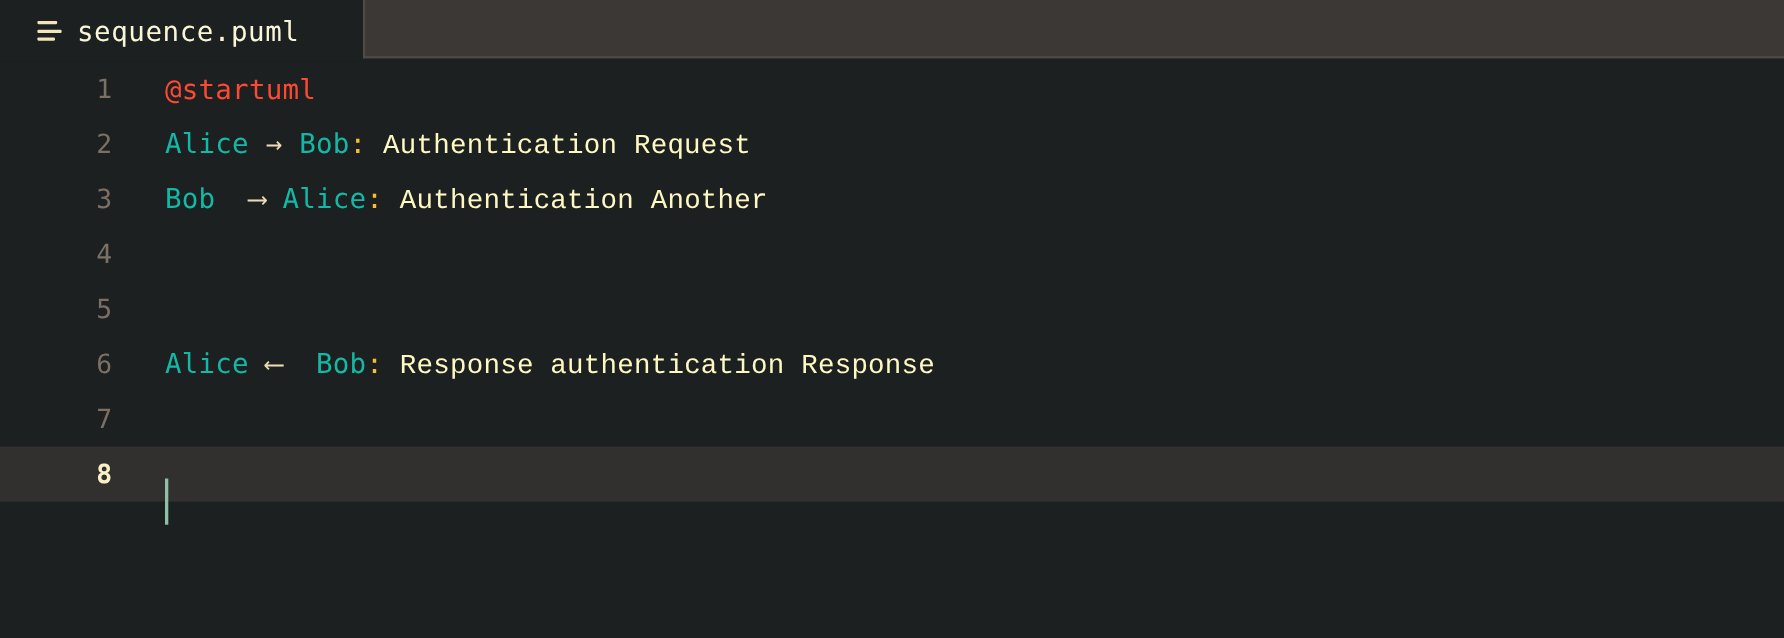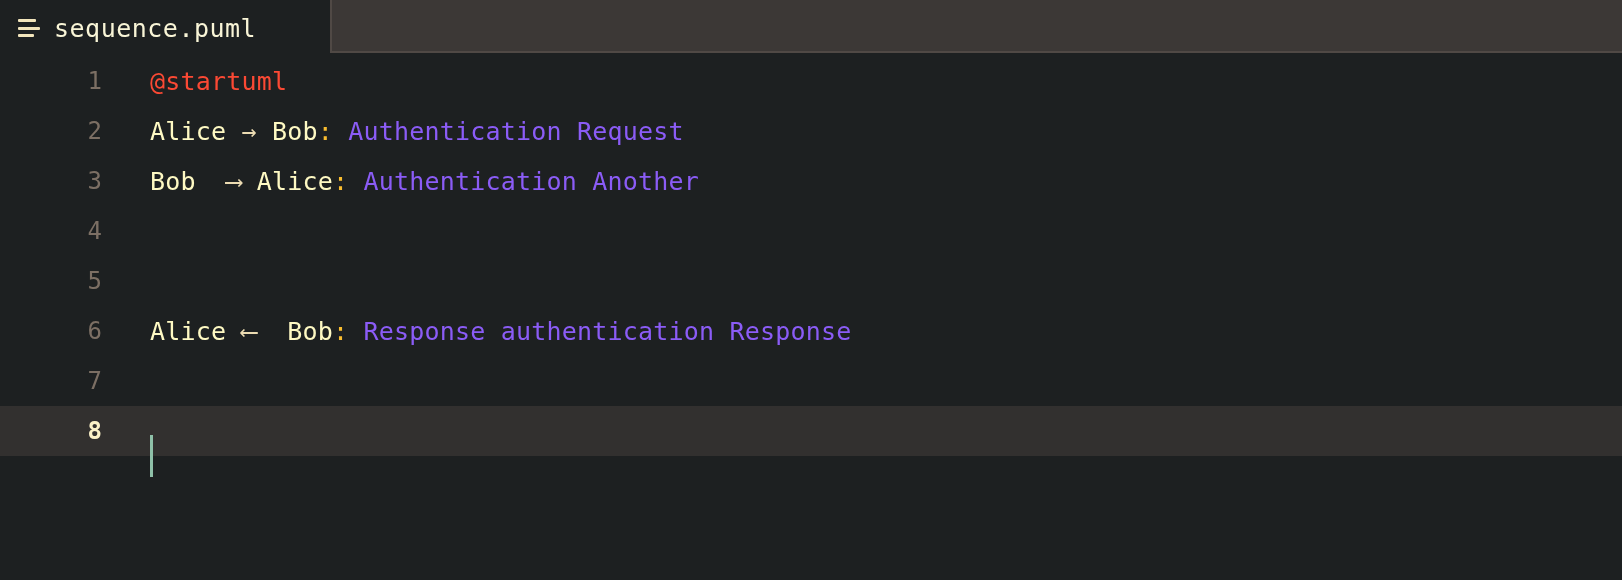--- a/index.html
+++ b/index.html
@@ -29,21 +29,21 @@
     height: 56px;
     display: flex;
     align-items: stretch;
     background: #1d2021;
   }
 
   .tab {
     display: flex;
     align-items: center;
     height: 56px;
-    padding: 0 26px 0 18px;
+    padding: 0 26px 0 34px;
     box-sizing: border-box;
     gap: 14px;
   }
   .tab.active {
     background: #1d2021;
     width: 330px;
     min-width: 330px;
   }
 
   .tab-icon {
@@ -124,24 +124,24 @@
     position: relative;
     font-size: 25px;
     line-height: 1;
     white-space: pre;
     letter-spacing: 0.2px;
     padding-left: 20px;
     box-sizing: border-box;
   }
 
   .tok-keyword { color: #fb4934; }
-  .tok-ident   { color: #fef9c3; }
+  .tok-ident   { color: #14b8a6; }
   .tok-arrow   { color: #ebdbb2; }
   .tok-punct   { color: #fabd2f; }
-  .tok-msg     { color: #8b5cf6; }
+  .tok-msg     { color: #fef9c3; font-family: Liberation Mono, monospace; }
 
   .caret {
     position: absolute;
     left: 20px;
     top: 4px;
     width: 3px;
     height: 42px;
     background: #8ec0a8;
   }
 </style>

